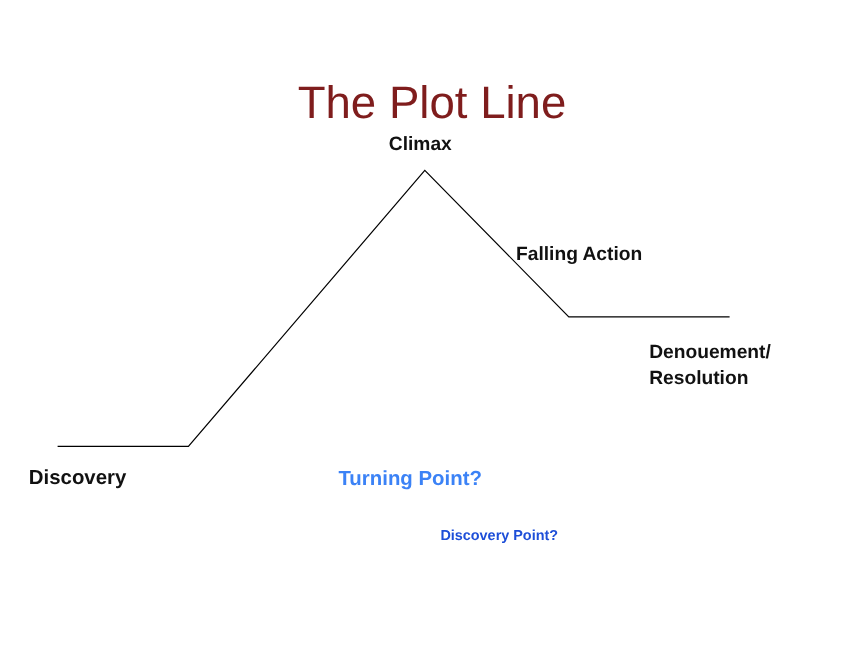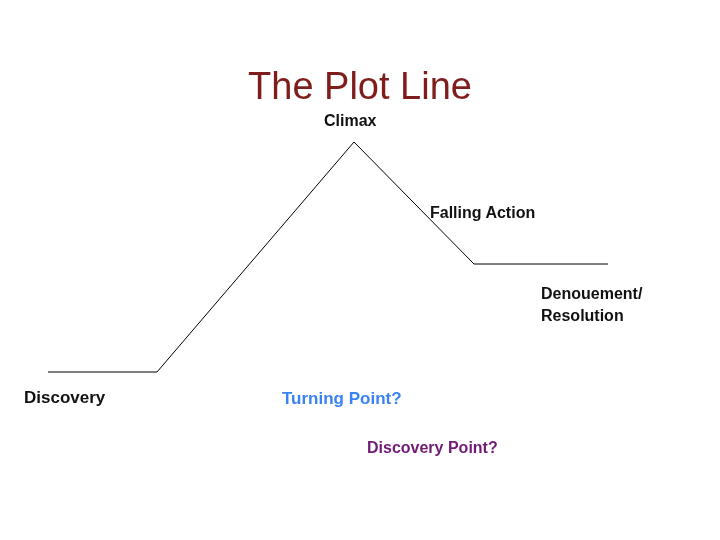--- a/index.html
+++ b/index.html
@@ -40,21 +40,21 @@
     color: #111111;
     white-space: nowrap;
     line-height: 1.05;
   }
   .label-climax        { left: 324px; top: 113px; }
   .label-falling       { left: 430px; top: 176px; margin-top: 29px; }
   .label-rising        { left: 132px; top: 226px; }
   .label-denouement    { left: 541px; top: 283px; line-height: 22px; white-space: normal; }
   .label-exposition    { left: 24px;  top: 389px; font-size: 17px; }
   .label-turning       { left: 282px; top: 390px; font-size: 17px; color: #3b82f6; }
-  .label-discovery     { left: 367px; top: 440px; font-size: 16px; color: #701a75; }
+  .label-discovery     { left: 367px; top: 440px; font-size: 12px; color: #1d4ed8; }
 </style>
 </head>
 <body>
 
 <div class="slide">
 
   <h1 class="slide-title">The Plot Line</h1>
 
   <svg class="diagram-svg" viewBox="0 0 720 540" xmlns="http://www.w3.org/2000/svg">
     <polyline fill="none" stroke="#000000" stroke-width="1" points="48,372 157,372 354,142 474,264 608,264"></polyline>

